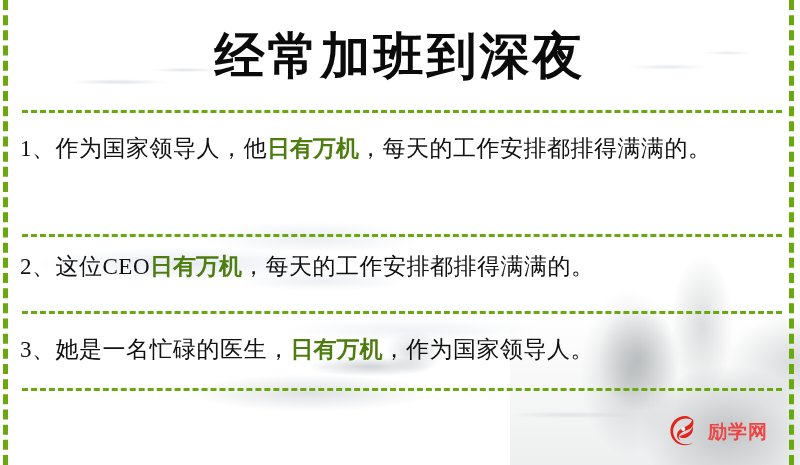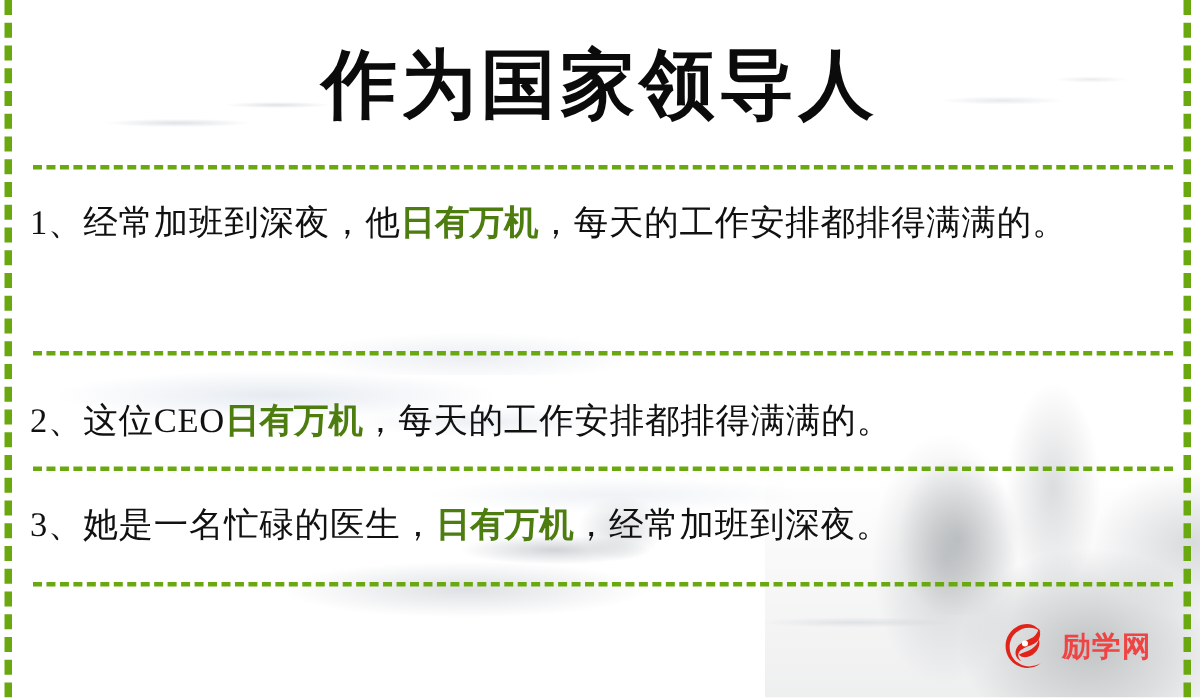--- a/index.html
+++ b/index.html
@@ -172,21 +172,21 @@
     left: 20px;
     right: 20px;
     z-index: 2;
     font-family: "Liberation Serif", "DejaVu Serif", serif;
     font-size: 23px;
     line-height: 42px;
     color: #111111;
     letter-spacing: 0.5px;
   }
   .row-1 { top: 128px; }
-  .row-2 { top: 260px; }
+  .row-2 { top: 246px; }
   .row-3 { top: 329px; }
 
   .hl {
     color: #4d7c0f;
     font-weight: 700;
     letter-spacing: 0px;
   }
 
   
   .logo {
@@ -229,33 +229,33 @@
   <div class="wash wash-mountain-right2"></div>
 
   <div class="edge-left"></div>
   <div class="edge-right"></div>
   <div class="sep sep-1"></div>
   <div class="sep sep-2"></div>
   <div class="sep sep-3"></div>
   <div class="sep sep-4"></div>
 
   <div class="title-band">
-    <div class="title">作为国家领导人</div>
+    <div class="title">经常加班到深夜</div>
   </div>
 
   <div class="row row-1">
-    <span>1、</span><span>经常加班到深夜，他</span><span class="hl">日有万机</span><span>，每天的工作安排都排得满满的。</span>
+    <span>1、</span><span>作为国家领导人，他</span><span class="hl">日有万机</span><span>，每天的工作安排都排得满满的。</span>
   </div>
 
   <div class="row row-2">
     <span>2、</span><span>这位CEO</span><span class="hl">日有万机</span><span>，每天的工作安排都排得满满的。</span>
   </div>
 
   <div class="row row-3">
-    <span>3、</span><span>她是一名忙碌的医生，</span><span class="hl">日有万机</span><span>，经常加班到深夜。</span>
+    <span>3、</span><span>她是一名忙碌的医生，</span><span class="hl">日有万机</span><span>，作为国家领导人。</span>
   </div>
 
   <div class="logo">
     <svg class="logo-mark" viewBox="0 0 100 100">
       <path d="M50 6 C26 6 7 25 7 49 C7 73 26 92 50 92 C60 92 69 89 76 83
                C69 87 61 89 53 89 C32 89 15 72 15 51 C15 30 32 13 53 13
                C62 13 70 16 76 21 C69 12 60 6 50 6 Z" fill="#e2231a"></path>
       <path d="M72 14 C70 24 64 31 55 35 C44 40 33 44 28 55
                C24 64 28 75 38 79 C30 72 30 63 37 57
                C44 51 55 49 64 44 C74 38 78 26 72 14 Z" fill="#e2231a"></path>

